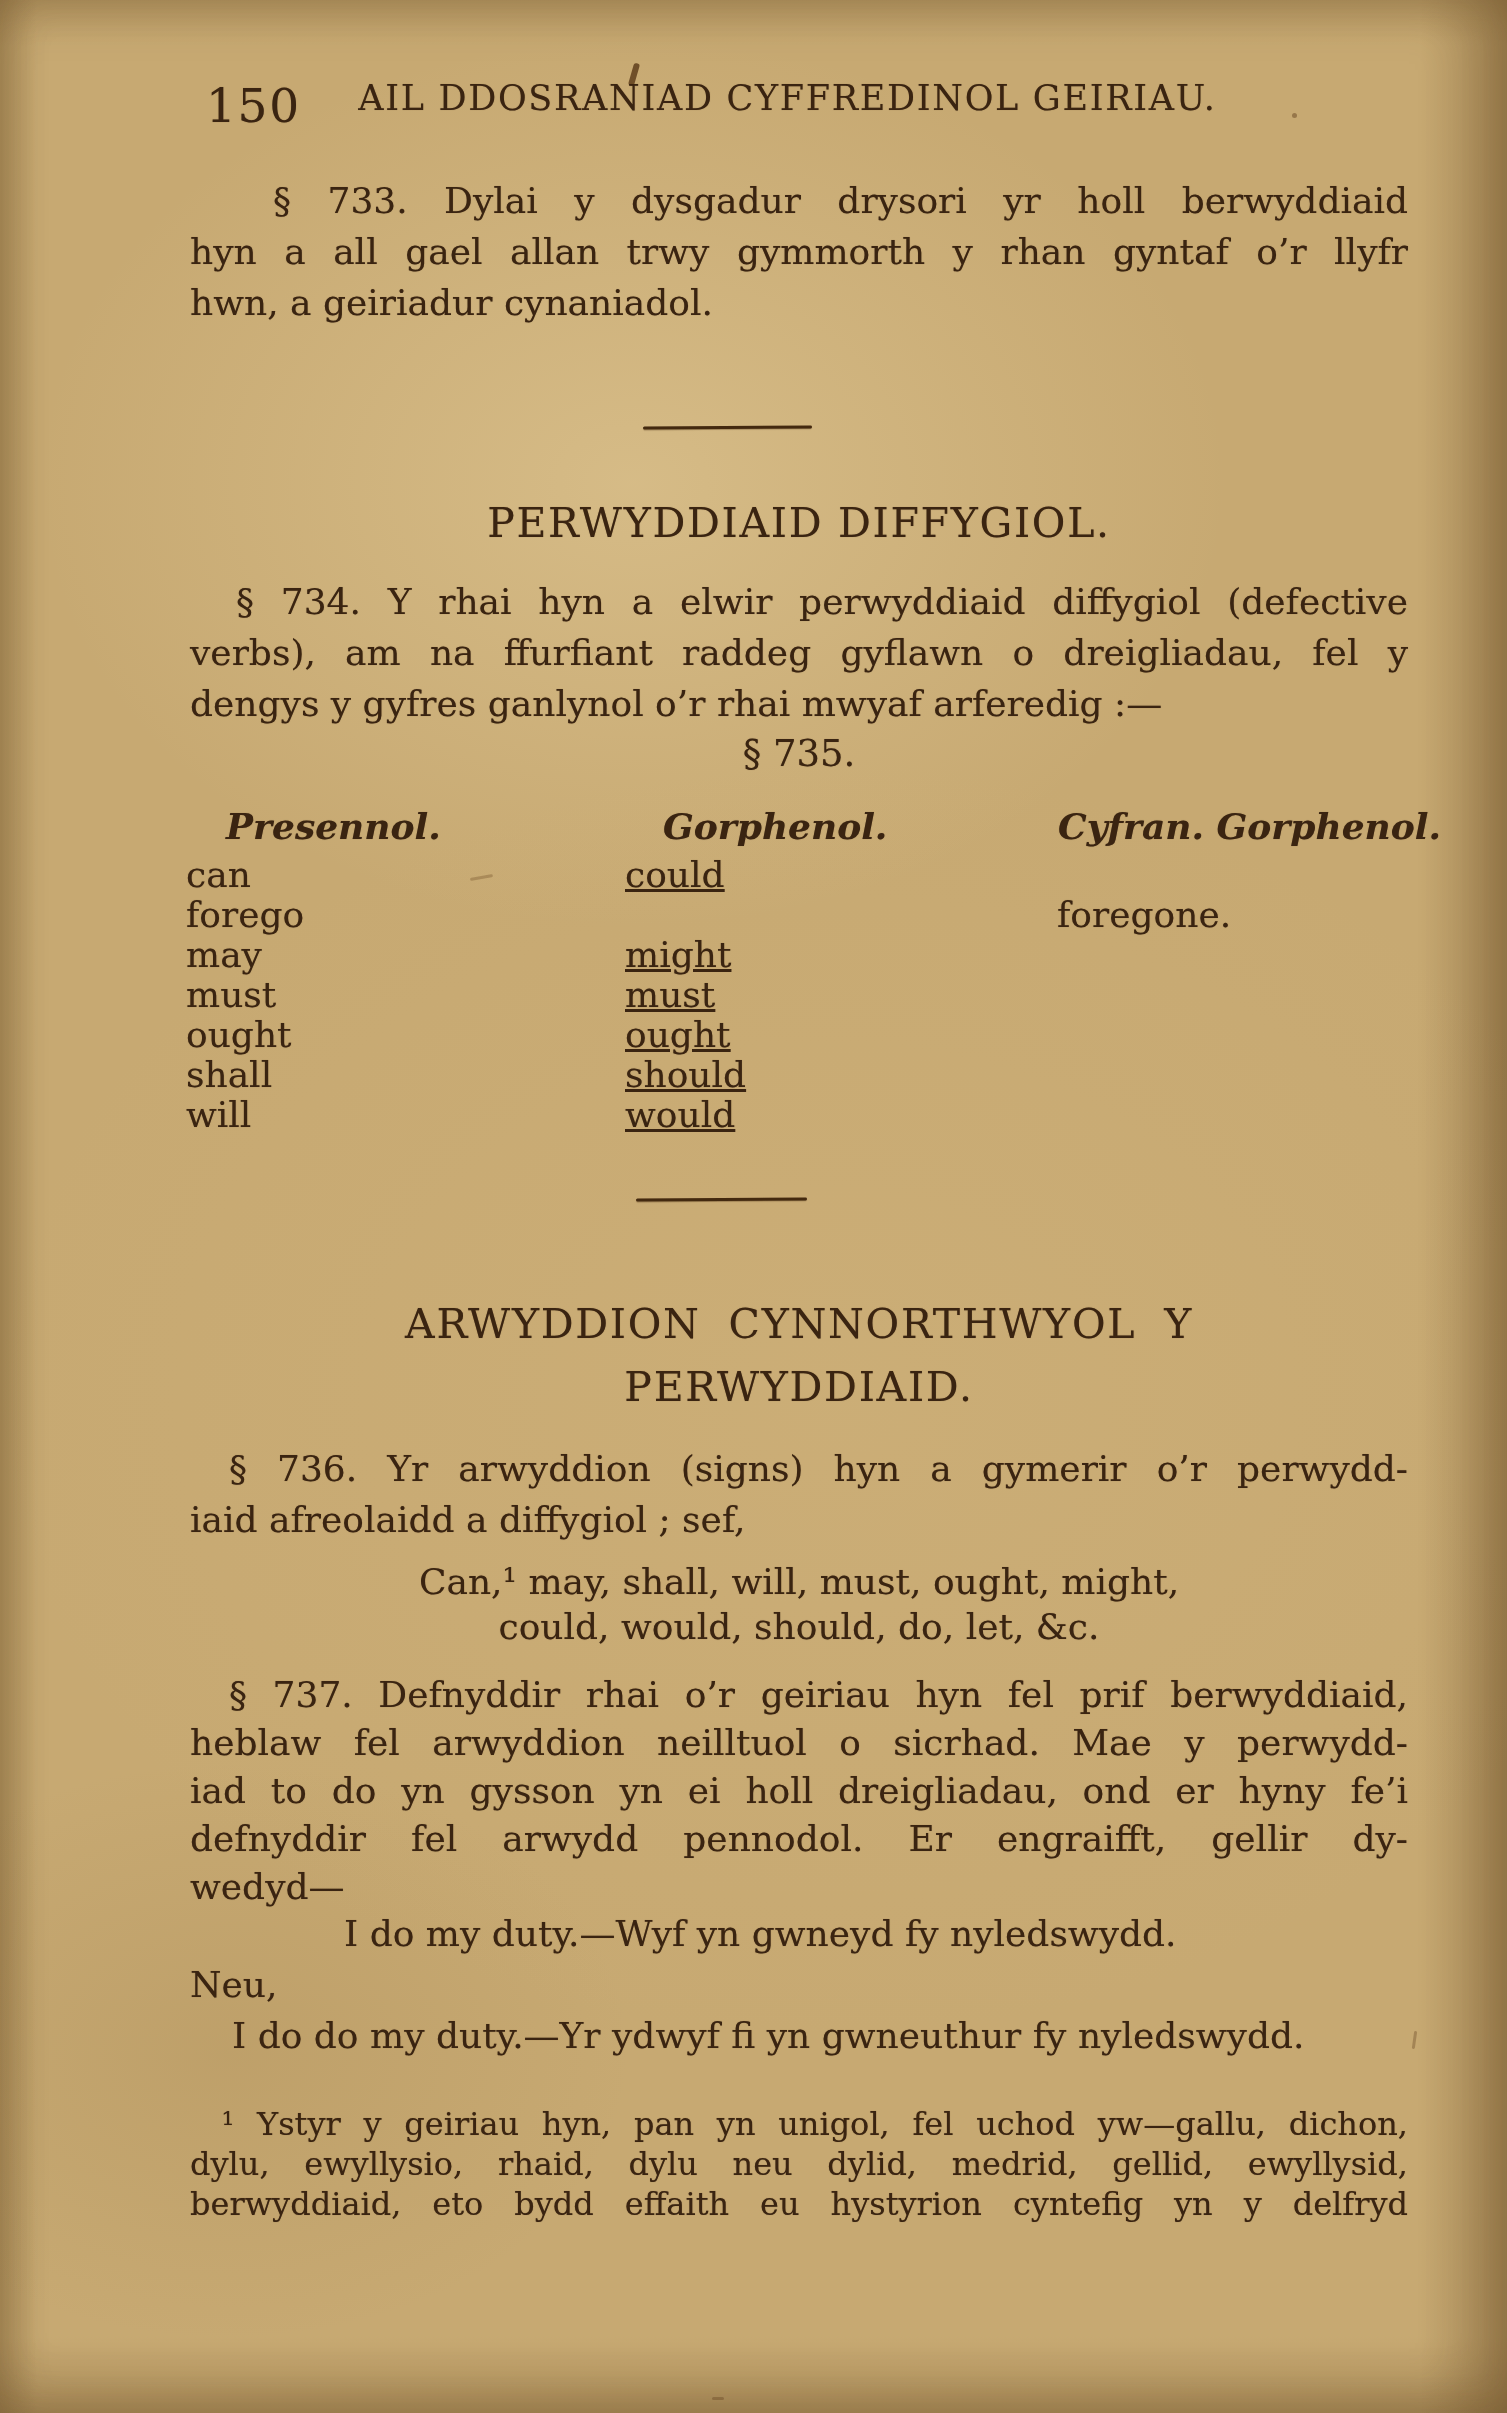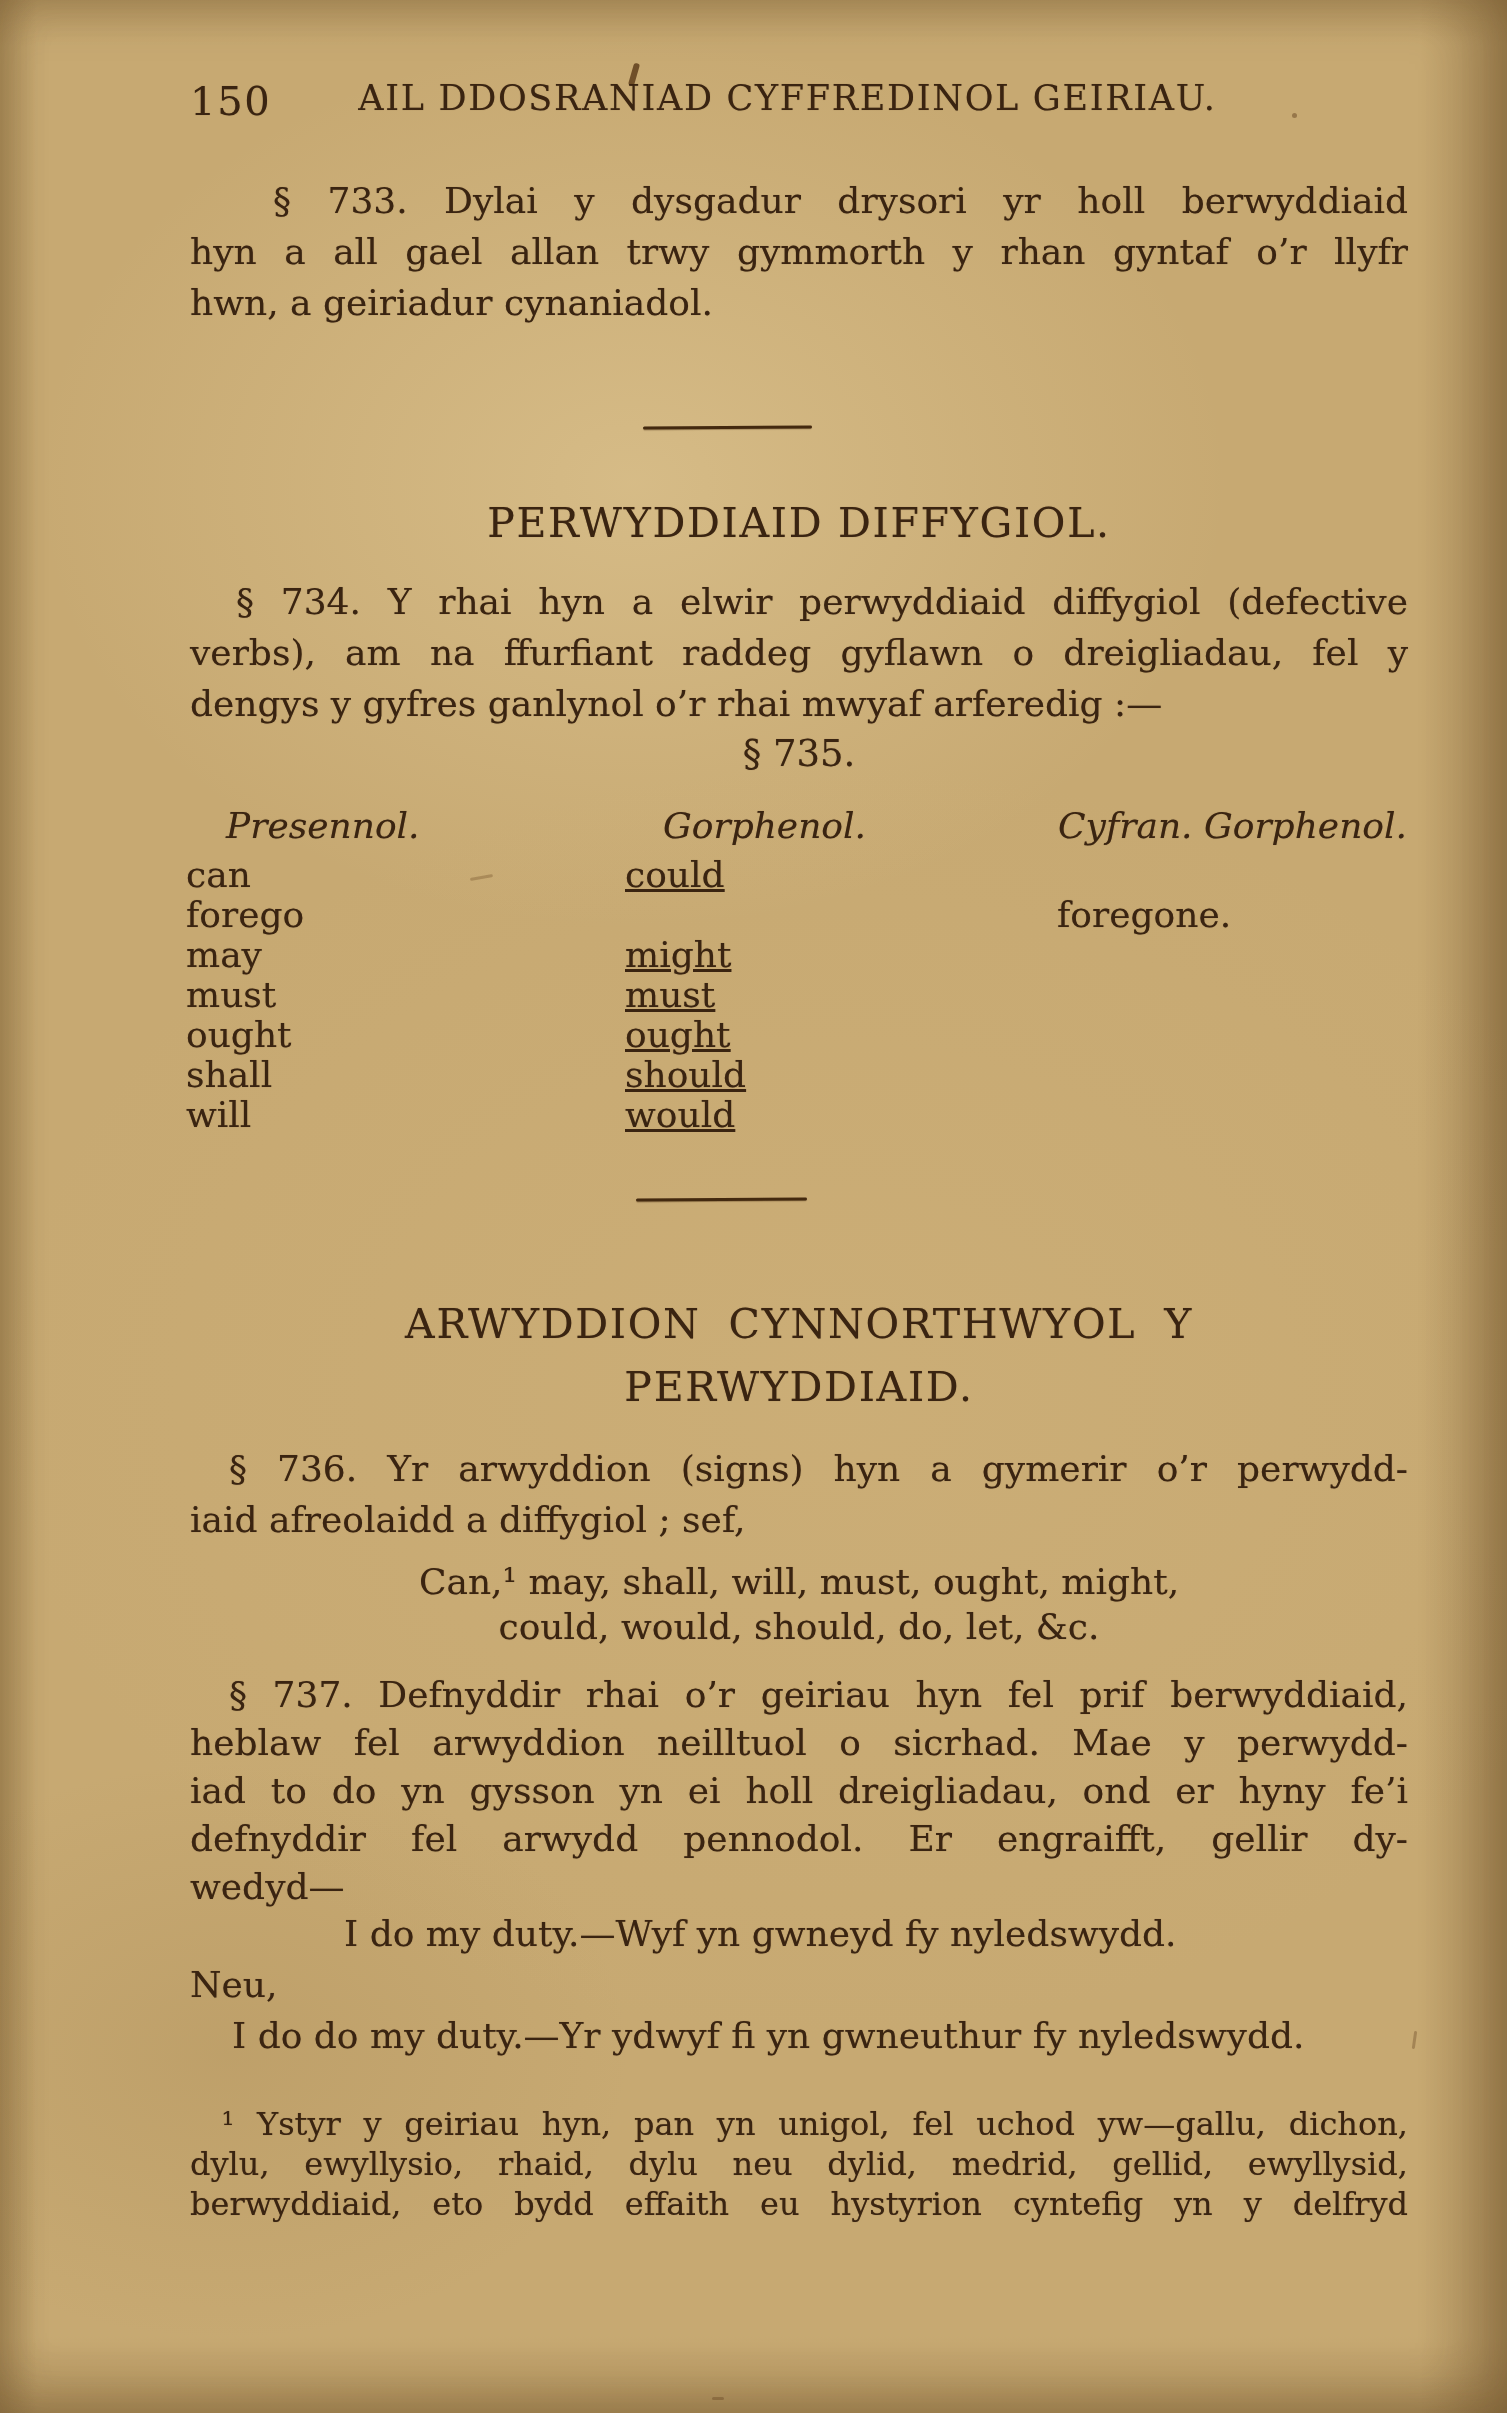--- a/index.html
+++ b/index.html
@@ -23,26 +23,26 @@
   .abs { position:absolute; }
   .content { left:190px; width:1218px; }
   .body-line { font-size:36px; line-height:51px; white-space:normal; }
   .lh58 .body-line { line-height:48px; }
   .jline { text-align:justify; text-align-last:justify; }
   .it { }
   .ind100 { text-indent:83px;margin-top:16px; }
   .ind55 { text-indent:46px; }
   .ind47 { text-indent:39px; }
   .ind38 { text-indent:31.5px; }
-  .page-num { position:absolute; left:0; top:0; font-size:40px; letter-spacing:1.7px; }
+  .page-num { position:absolute; left:16px; top:0; font-size:47px; letter-spacing:1.7px; }
   .head-title { text-align:center; font-size:35px; letter-spacing:1.7px; position:relative; left:-11.6px; }
   .center-head { text-align:center; font-size:41px; letter-spacing:1.7px; line-height:48px; }
   .wide-words { word-spacing:13.3px; }
   .center-label { text-align:center; font-size:37px; }
-  .col-head { position:absolute; font-style:italic; font-size:36px; top:0; }
+  .col-head { position:absolute; font-style:italic; font-size:36px; top:0;font-weight:bold; }
   .trow { position:relative; height:40px; }
   .tcell { position:absolute; font-size:36px; line-height:40px; top:0; }
   .c1 { left:0; } .c2 { left:530;text-decoration:underline; } .c3 { left:1052; }
   .tcell.c2 { left:439px; } .tcell.c3 { left:871px; }
   .rule { position:absolute; height:2.5px; background:#43290f; border-radius:1.7px; transform:rotate(-0.4deg); box-shadow:0 0.8px 0.8px rgba(67,41,15,0.35); }
   .center-line { text-align:center; font-size:36px; line-height:45px; }
   .example { font-size:36px; line-height:43px; }
   .foot-line { font-size:32px; line-height:40px; }
   .speck { position:absolute; background:rgba(82,48,16,0.75); border-radius:2.5px; }
 </style>

